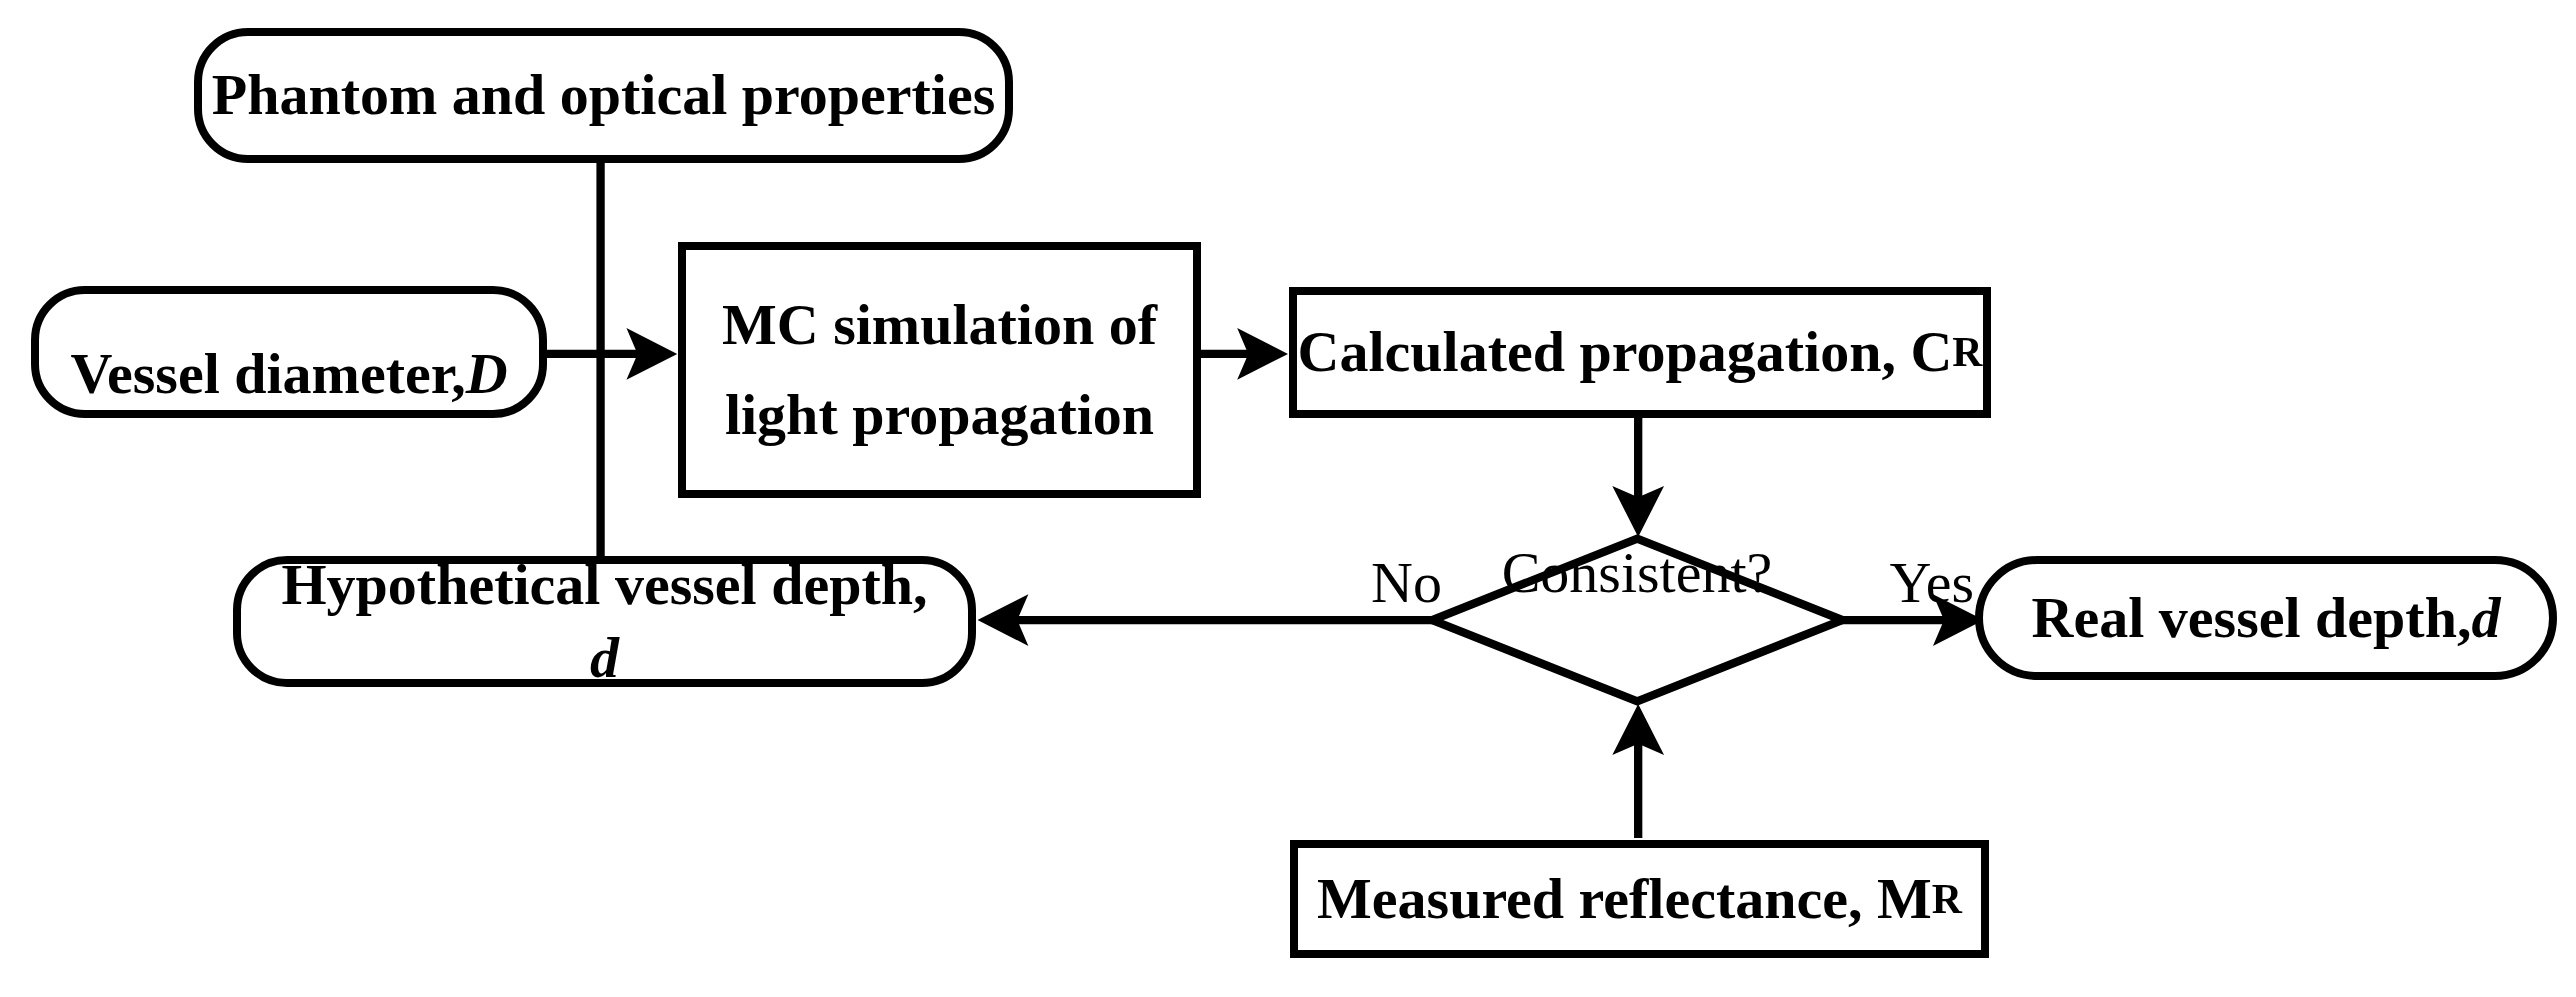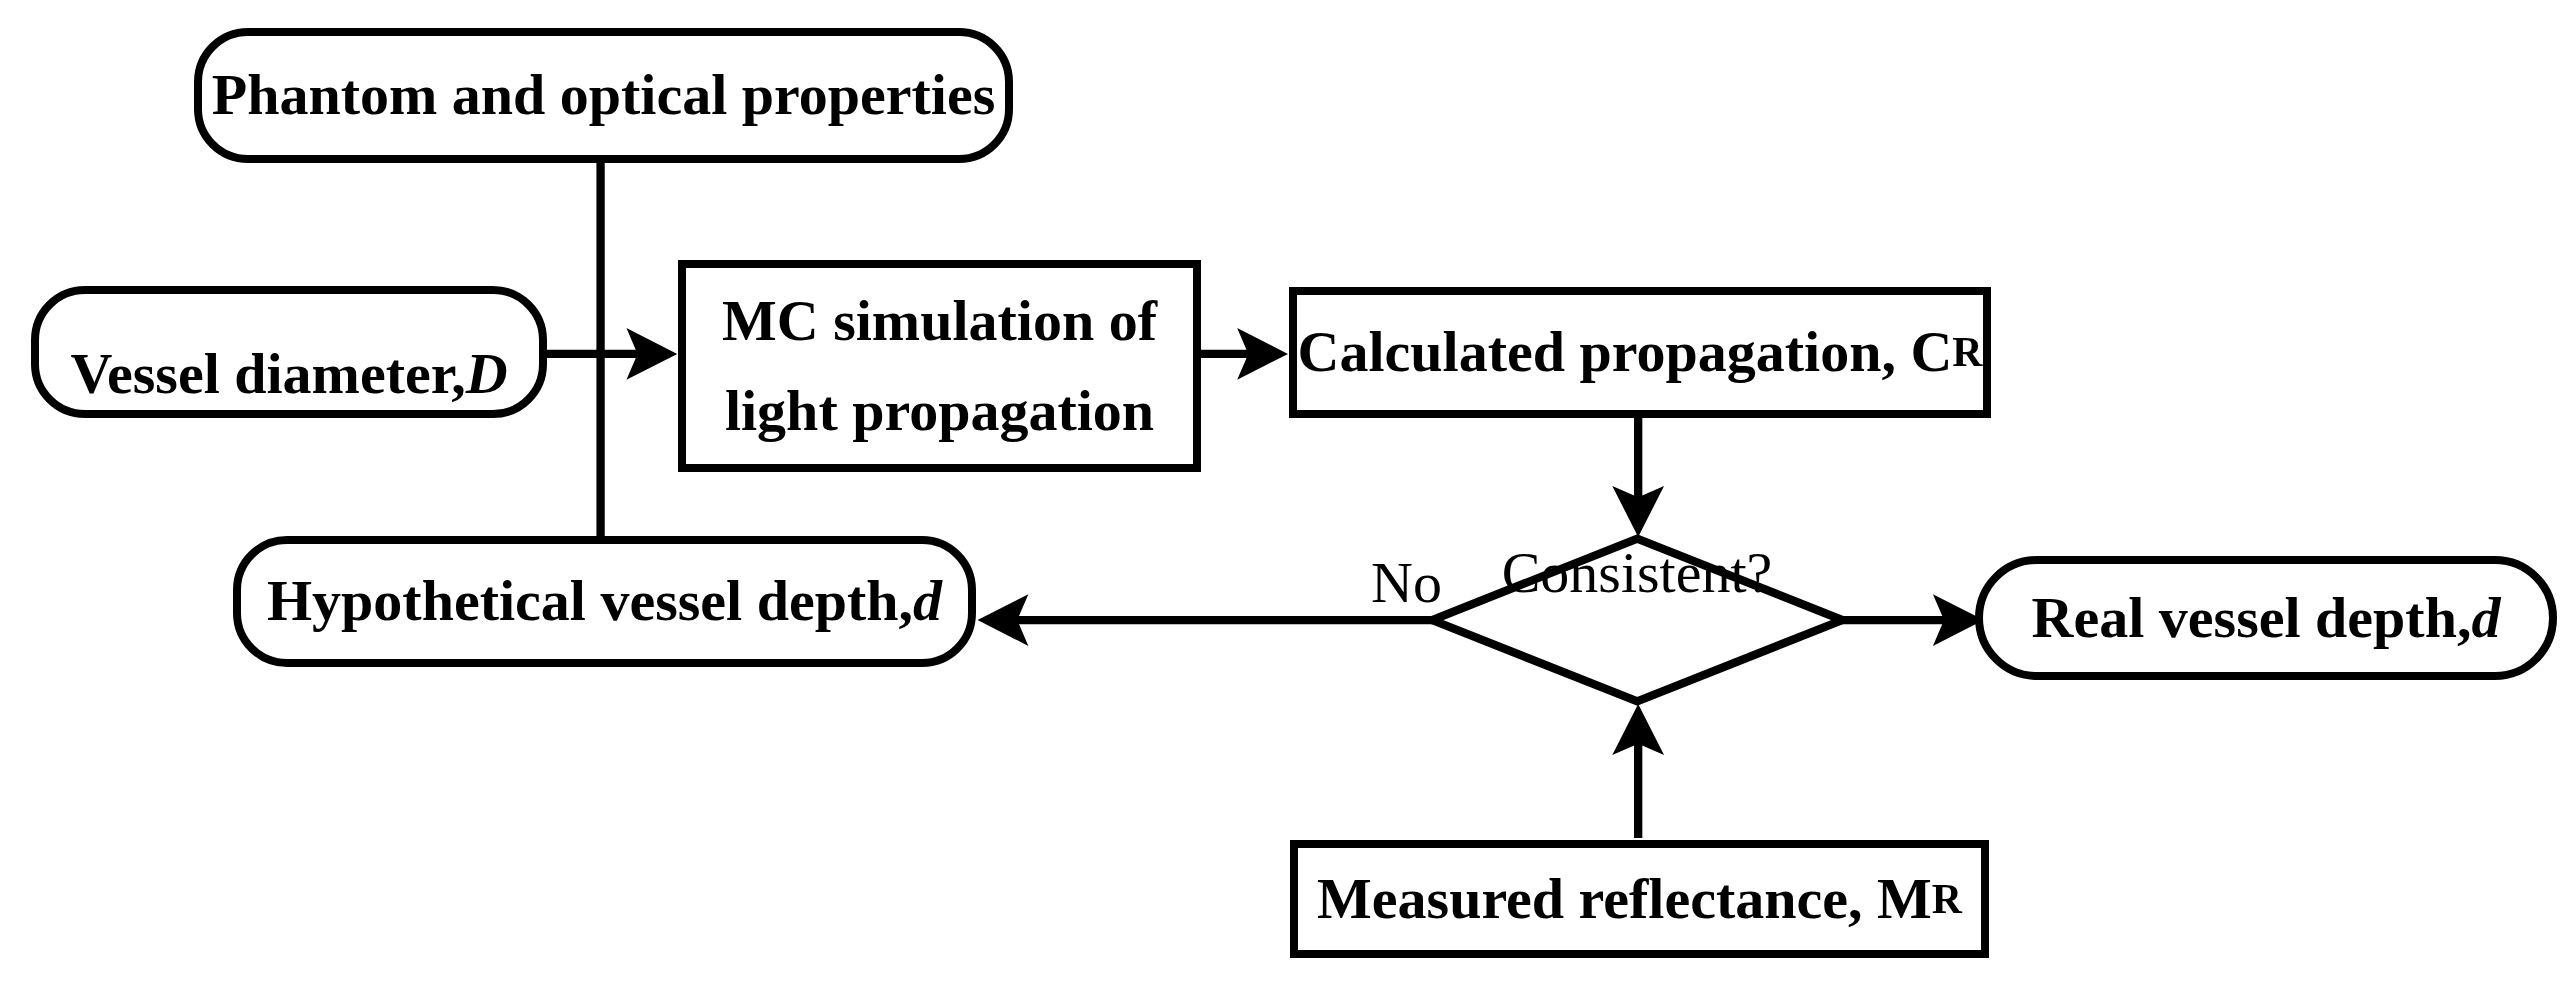--- a/index.html
+++ b/index.html
@@ -92,48 +92,49 @@
 
   <div class="node terminator" style="left:194px; top:28px; width:819px; height:135px;">
     <span>Phantom and optical properties</span>
   </div>
 
   <div class="node terminator" style="left:31px; top:286px; width:516px; height:132px;align-items:flex-end;">
     <span>Vessel diameter, </span>
       <span class="var">D</span>
   </div>
 
-  <div class="node process" style="left:678px; top:242px; width:523px; height:212px;margin-top:18px;">
+  <div class="node process" style="left:678px; top:242px; width:523px; height:256px;">
     <div class="mc-lines">
       <span>MC simulation of</span>
       <span>light propagation</span>
     </div>
   </div>
 
   <div class="node process" style="left:1289px; top:287px; width:702px; height:131px;">
     <span>Calculated propagation, C</span>
       <span class="smallcap">R</span>
   </div>
 
   <div class="decision-label" style="left:1432px; top:539px; width:410px; height:163px;">
     <span>Consistent?</span>
   </div>
 
-  <div class="node terminator" style="left:233px; top:536px; width:743px; height:131px;">
+  <div class="node terminator" style="left:233px; top:556px; width:743px; height:131px;flex-direction:column;">
     <span>Hypothetical vessel depth, </span>
       <span class="var">d</span>
   </div>
 
   <div class="node terminator big-radius" style="left:1975px; top:556px; width:582px; height:124px;">
     <span>Real vessel depth, </span>
       <span class="var">d</span>
   </div>
 
   <div class="node process" style="left:1290px; top:840px; width:699px; height:118px;">
     <span>Measured reflectance, M</span>
       <span class="smallcap">R</span>
   </div>
 
   <div class="edge-label" style="left:1285px; top:549px;"><span>No</span></div>
 
+  <div class="edge-label" style="left:1817px; top:549px;"><span>Yes</span></div>
 
 </div>
 
 
 </body></html>

